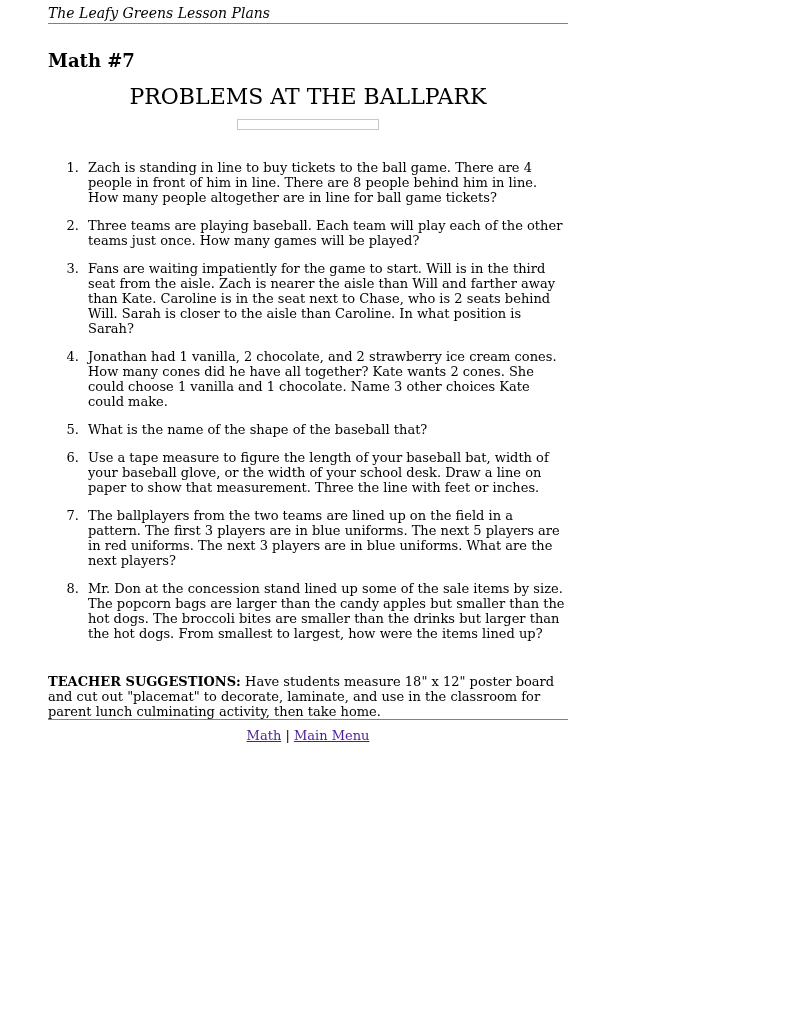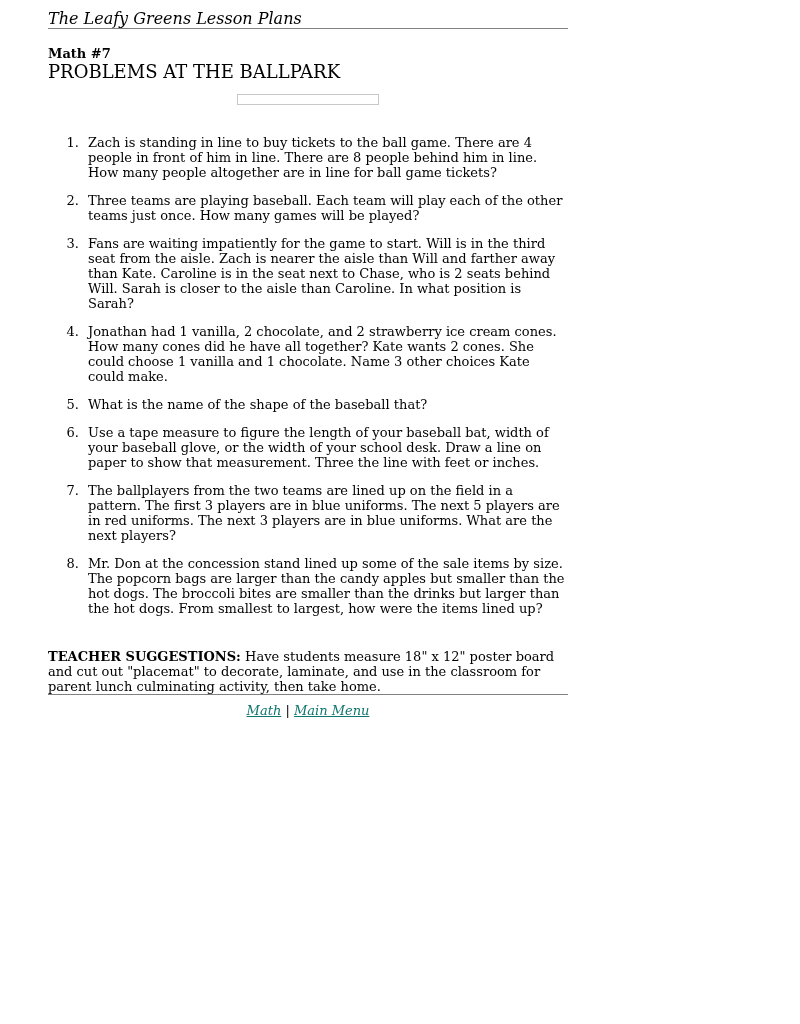--- a/index.html
+++ b/index.html
@@ -7,41 +7,42 @@
       width: 800px; height: 1024px;
       font-family: "DejaVu Serif", serif;
       color: #000;
       font-size: 13px;
       line-height: 15px;
       position: relative;
     }
     .page { position: absolute; left: 48px; top: 0; width: 520px; }
     .site-title {
       font-style: italic;
-      font-size: 16px;
+      font-size: 14px;
       line-height: 19px;
       margin: 0;
-      padding-top: 9px;
+      padding-top: 4px;
     }
     hr.rule {
       border: none;
       border-top: 1px solid #808080;
       margin: 0;
       height: 0;
     }
     .rule-top { margin-top: 6px; }
     .lesson-id {
       font-weight: bold;
-      font-size: 13px;
-      margin-top: 17px;
+      font-size: 18px;
+      margin-top: 29px;
     }
     .lesson-title {
-      text-align: left;
-      font-size: 18px;
+      text-align: center;
+      font-size: 22px;
       line-height: 21px;
+      margin-top: 18px;
     }
     .objectives { margin-top: 11px; }
     .label-bold { font-weight: bold; }
     .spacer-box {
       width: 140px; height: 9px;
       border: 1px solid #c8c8c8;
       margin: 12px auto 0 auto;
       position: relative; left: 0px;
     }
     ol.problems {
@@ -59,24 +60,23 @@
       left: 0; width: 31px;
       text-align: right;
     }
     .suggestions { margin-top: 33px; }
     .rule-bottom { margin-top: 12px; }
     .footer-links {
       text-align: center;
       margin-top: 8px;
     }
     .footer-links a {
-      color: #0f766e;
+      color: #4c1d95;
       text-decoration: underline;
       cursor: pointer;
-      font-style: italic;
     }
   </style>
 </head>
 <body>
 
 <div class="page">
   <div class="site-title">The Leafy Greens Lesson Plans</div>
   <hr class="rule rule-top">
 
   <div class="lesson-id">Math #7</div>

